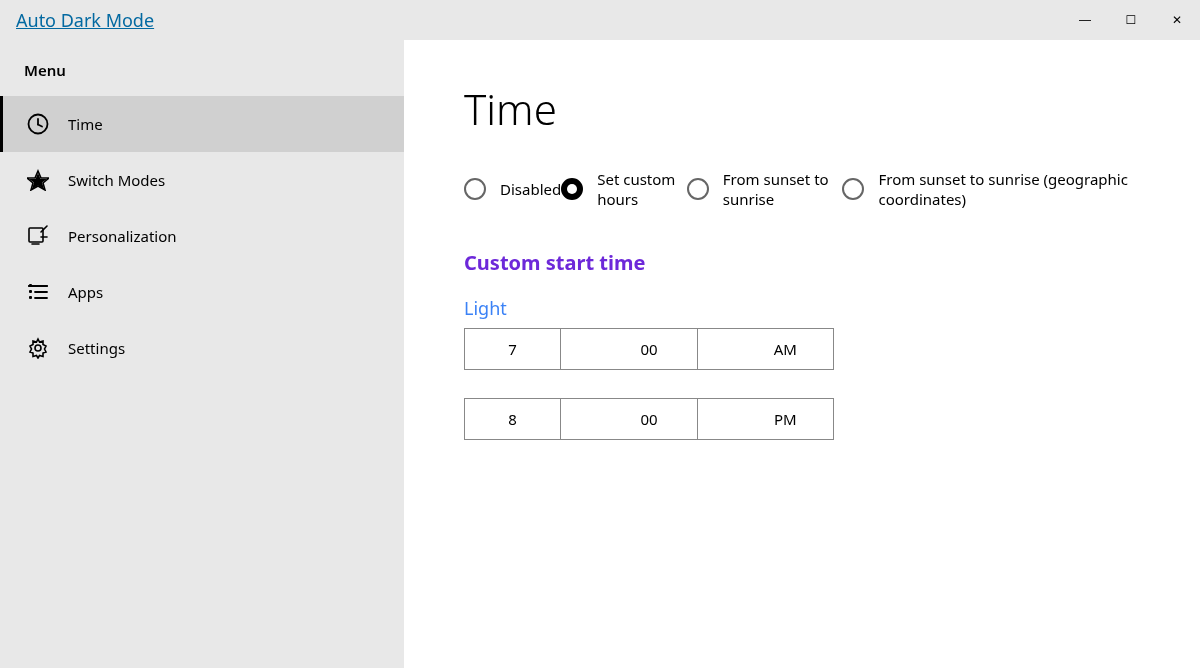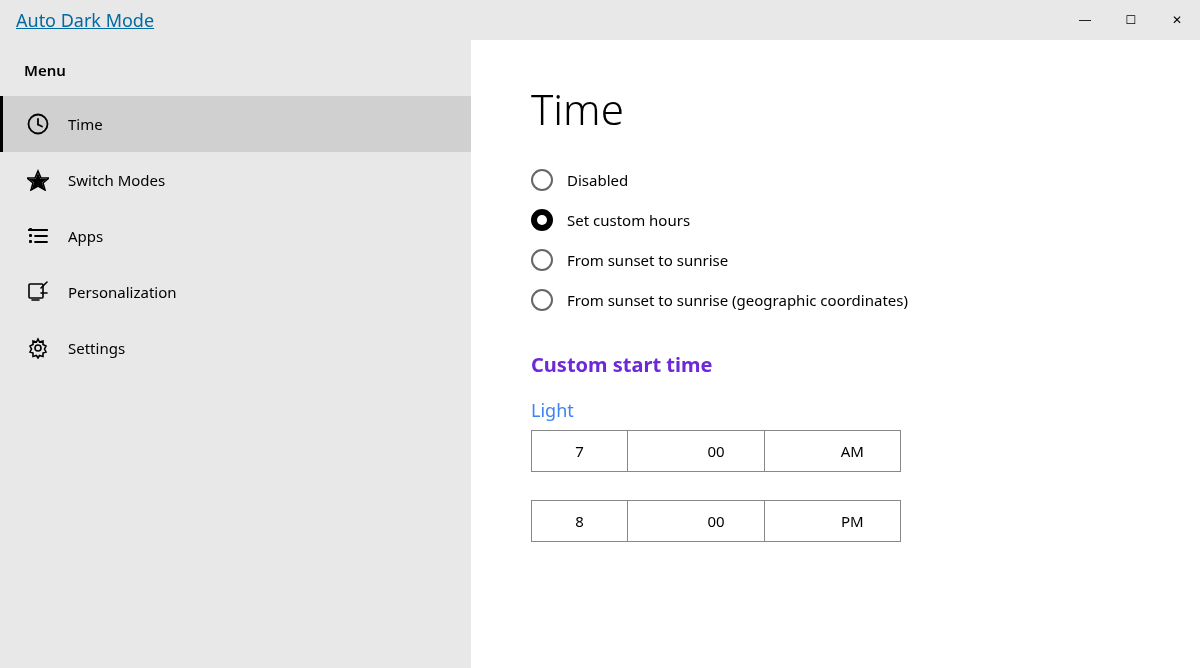--- a/index.html
+++ b/index.html
@@ -53,21 +53,21 @@
       outline: none;
     }
 
     .app-body {
       display: flex;
       flex: 1;
       overflow: hidden;
     }
 
     .sidebar {
-      width: 471px;
+      width: 404px;
       background: #e8e8e8;
       flex-shrink: 0;
       padding: 20px 0;
     }
 
     .sidebar-menu-label {
       font-size: 15px;
       font-weight: 600;
       padding: 0 24px 16px 24px;
       color: #000;
@@ -121,22 +121,21 @@
 
     .page-title {
       font-size: 42px;
       font-weight: 300;
       color: #000;
       margin-bottom: 32px;
     }
 
     .radio-group {
       display: flex;
-      flex-direction: column;
-      gap: 18px;
+      flex-direction: row;
       margin-bottom: 40px;
     }
 
     .radio-item {
       display: flex;
       align-items: center;
       cursor: pointer;
       font-size: 15px;
     }
 
@@ -244,48 +243,48 @@
           <polygon points="11,2 14,9 22,9 16,14 18,21 11,17 4,21 6,14 0,9 8,9" fill="none" stroke="#000" stroke-width="1.6"></polygon>
           <polygon points="11,4 13.5,10 20,10 15,13.5 17,20 11,16.5 5,20 7,13.5 2,10 8.5,10" fill="#000"></polygon>
         </svg>
       </div>
       <span class="nav-label">Switch Modes</span>
     </div>
 
     <div class="nav-item">
       <div class="nav-icon">
         <svg width="22" height="22" viewBox="0 0 22 22" fill="none" xmlns="http://www.w3.org/2000/svg">
+          <rect x="2" y="3" width="14" height="14" rx="1" stroke="#000" stroke-width="1.6"></rect>
+          <line x1="5" y1="19" x2="12" y2="19" stroke="#000" stroke-width="1.6" stroke-linecap="round"></line>
+          <line x1="14" y1="7" x2="20" y2="1" stroke="#000" stroke-width="1.6" stroke-linecap="round"></line>
+          <line x1="14" y1="12" x2="20" y2="12" stroke="#000" stroke-width="1.6" stroke-linecap="round"></line>
+        </svg>
+      </div>
+      <span class="nav-label">Personalization</span>
+    </div>
+
+    <div class="nav-item">
+      <div class="nav-icon">
+        <svg width="22" height="22" viewBox="0 0 22 22" fill="none" xmlns="http://www.w3.org/2000/svg">
           <line x1="2" y1="5" x2="20" y2="5" stroke="#000" stroke-width="1.8" stroke-linecap="round"></line>
           <line x1="2" y1="5" x2="5" y2="5" stroke="#000" stroke-width="1.8" stroke-linecap="round"></line>
           <rect x="2" y="3" width="3" height="3" rx="1" fill="#000"></rect>
           <rect x="2" y="9" width="3" height="3" rx="1" fill="#000"></rect>
           <rect x="2" y="15" width="3" height="3" rx="1" fill="#000"></rect>
           <line x1="8" y1="5" x2="20" y2="5" stroke="#000" stroke-width="1.8" stroke-linecap="round"></line>
           <line x1="8" y1="11" x2="20" y2="11" stroke="#000" stroke-width="1.8" stroke-linecap="round"></line>
           <line x1="8" y1="17" x2="20" y2="17" stroke="#000" stroke-width="1.8" stroke-linecap="round"></line>
         </svg>
       </div>
       <span class="nav-label">Apps</span>
     </div>
 
     <div class="nav-item">
       <div class="nav-icon">
         <svg width="22" height="22" viewBox="0 0 22 22" fill="none" xmlns="http://www.w3.org/2000/svg">
-          <rect x="2" y="3" width="14" height="14" rx="1" stroke="#000" stroke-width="1.6"></rect>
-          <line x1="5" y1="19" x2="12" y2="19" stroke="#000" stroke-width="1.6" stroke-linecap="round"></line>
-          <line x1="14" y1="7" x2="20" y2="1" stroke="#000" stroke-width="1.6" stroke-linecap="round"></line>
-          <line x1="14" y1="12" x2="20" y2="12" stroke="#000" stroke-width="1.6" stroke-linecap="round"></line>
-        </svg>
-      </div>
-      <span class="nav-label">Personalization</span>
-    </div>
-
-    <div class="nav-item">
-      <div class="nav-icon">
-        <svg width="22" height="22" viewBox="0 0 22 22" fill="none" xmlns="http://www.w3.org/2000/svg">
           <circle cx="11" cy="11" r="3" stroke="#000" stroke-width="1.6"></circle>
           <path d="M11 2 L12.5 5 L16 4 L16 7.5 L19 9 L17.5 12 L19 15 L16 16 L16 19.5 L12.5 18.5 L11 21 L9.5 18.5 L6 19.5 L6 16 L3 15 L4.5 12 L3 9 L6 7.5 L6 4 L9.5 5 Z" stroke="#000" stroke-width="1.6" fill="none"></path>
         </svg>
       </div>
       <span class="nav-label">Settings</span>
     </div>
   </div>
 
   <div class="main-content">
     <h1 class="page-title">Time</h1>

